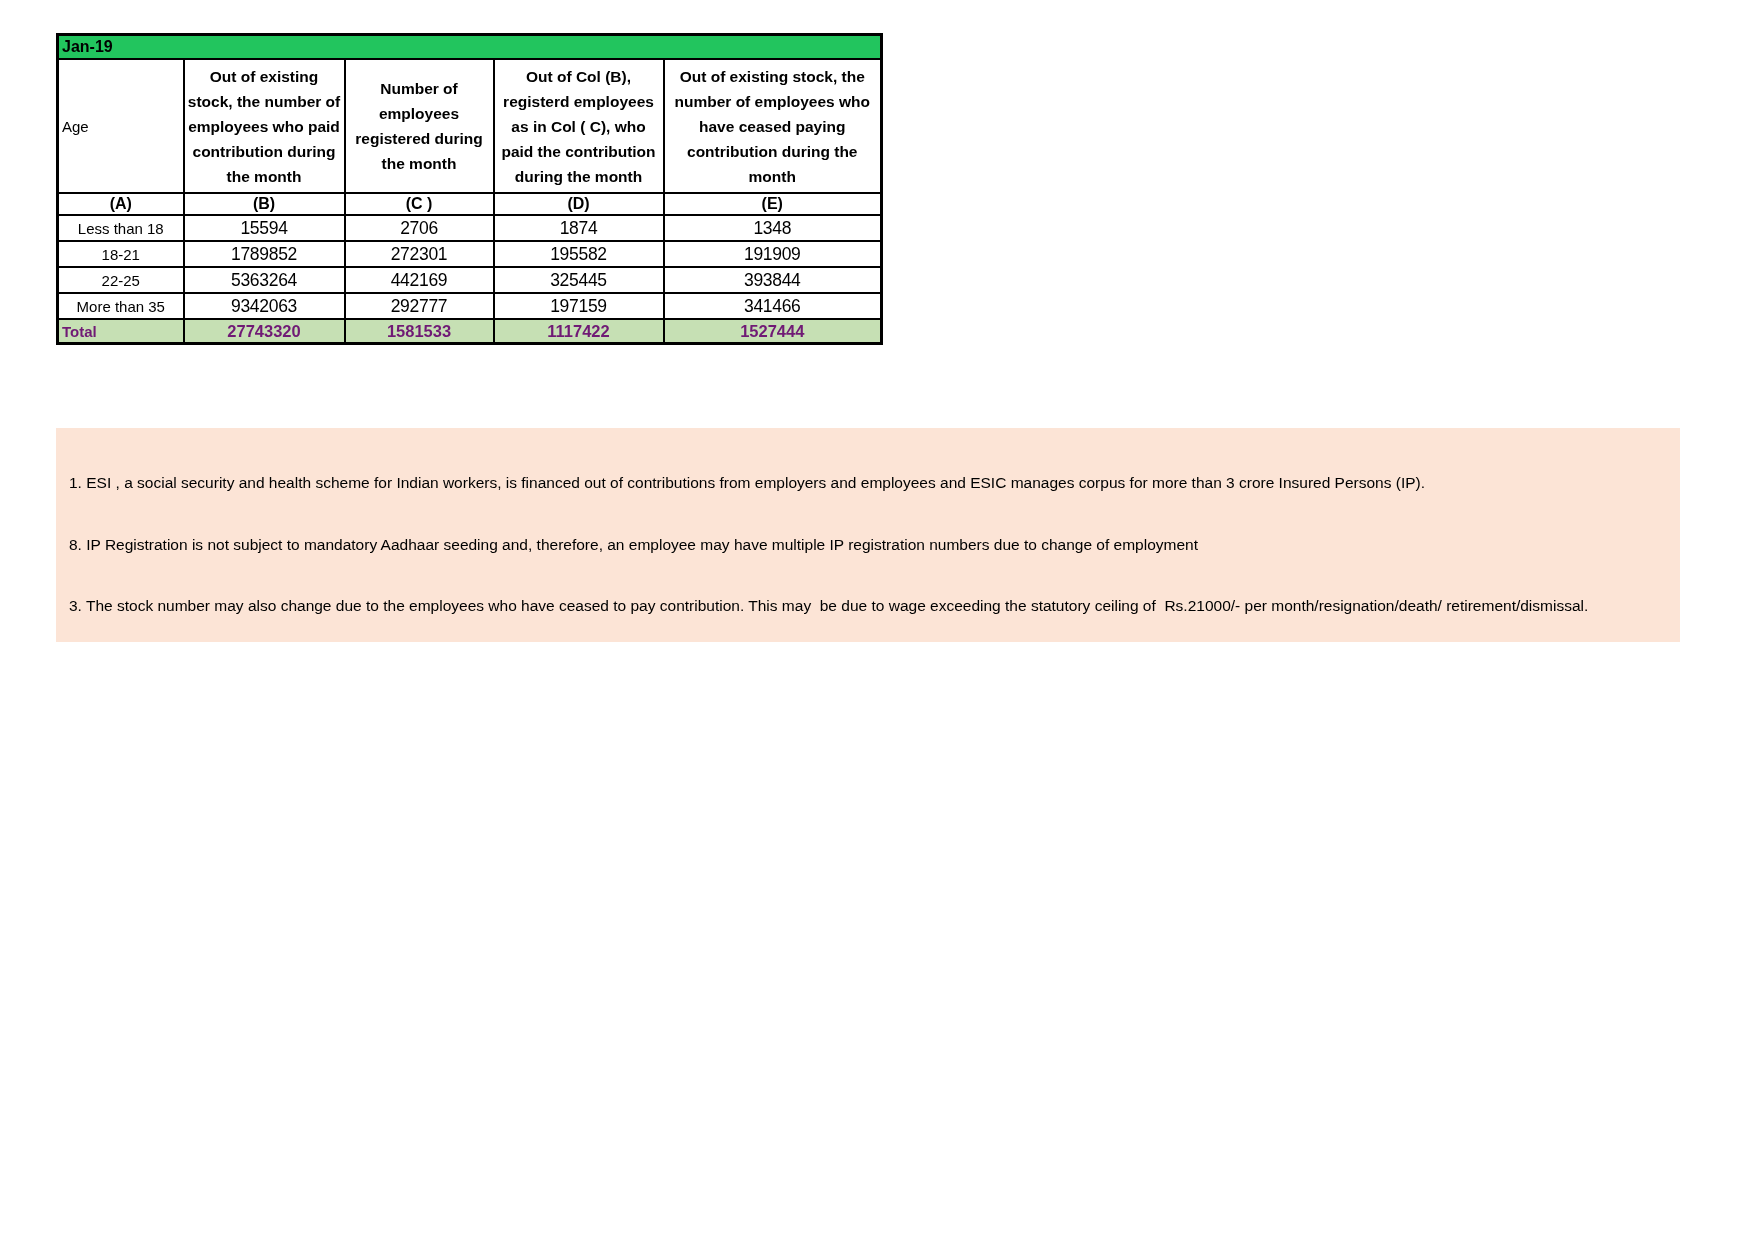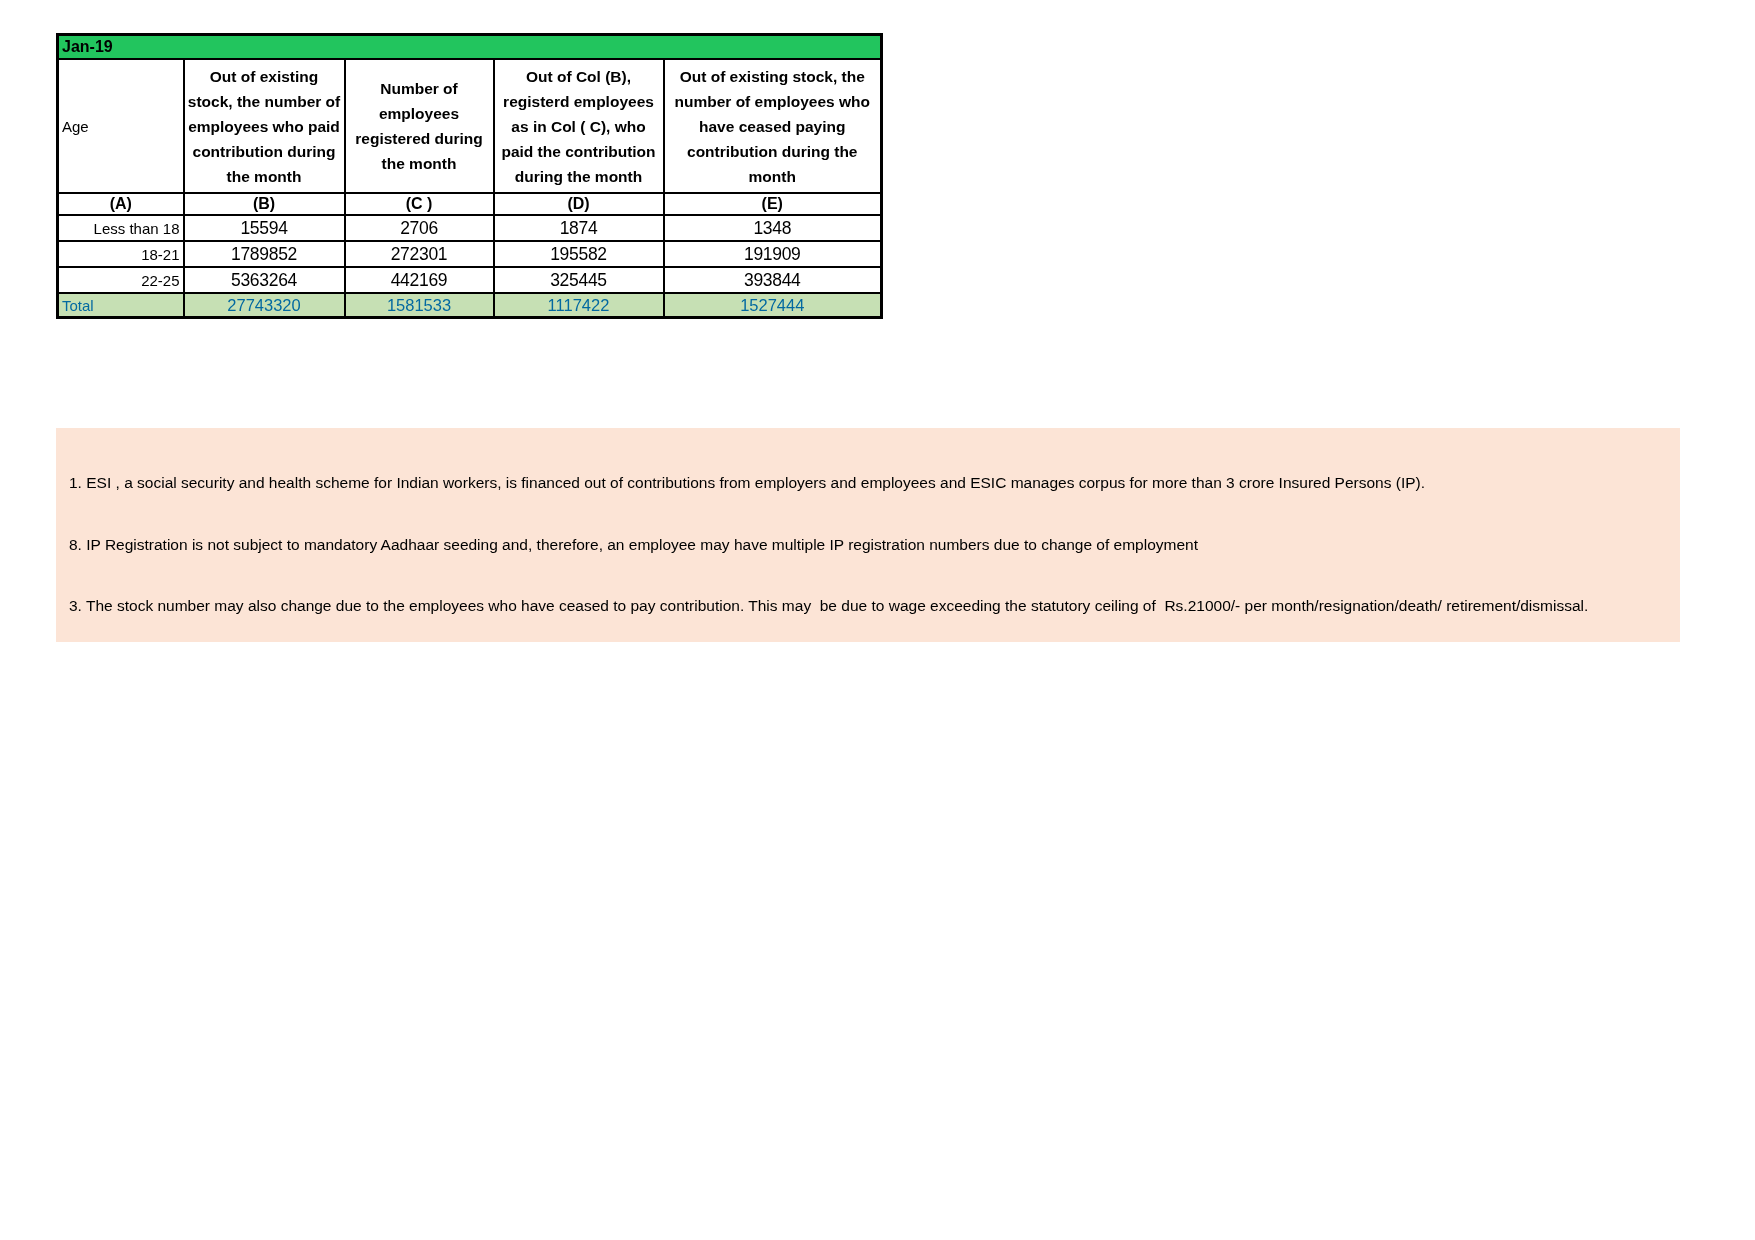--- a/index.html
+++ b/index.html
@@ -58,29 +58,29 @@
     font-weight: bold;
     font-size: 16px;
   }
   .data-row td {
     height: 24px;
     text-align: center;
     font-size: 17.5px;
     letter-spacing: -0.3px;
   }
   .data-row td.age-cell {
-    text-align: right;
+    text-align: center;
     font-size: 15px;
     letter-spacing: 0;
   }
   .total-row td {
     height: 22px;
     background: #c6e0b4;
-    color: #0369a1;
-    font-weight: normal;
+    color: #701a75;
+    font-weight: bold;
     text-align: center;
     font-size: 16.5px;
   }
   .total-row td.age-cell {
     text-align: left;
     font-size: 15px;
   }
 
   
   #notes-block {
@@ -140,20 +140,27 @@
       <td>195582</td>
       <td>191909</td>
     </tr>
     <tr class="data-row">
       <td class="age-cell">22-25</td>
       <td>5363264</td>
       <td>442169</td>
       <td>325445</td>
       <td>393844</td>
     </tr>
+    <tr class="data-row">
+      <td class="age-cell">More than 35</td>
+      <td>9342063</td>
+      <td>292777</td>
+      <td>197159</td>
+      <td>341466</td>
+    </tr>
 
     <tr class="total-row">
       <td class="age-cell">Total</td>
       <td>27743320</td>
       <td>1581533</td>
       <td>1117422</td>
       <td>1527444</td>
     </tr>
   </tbody>
 </table>

